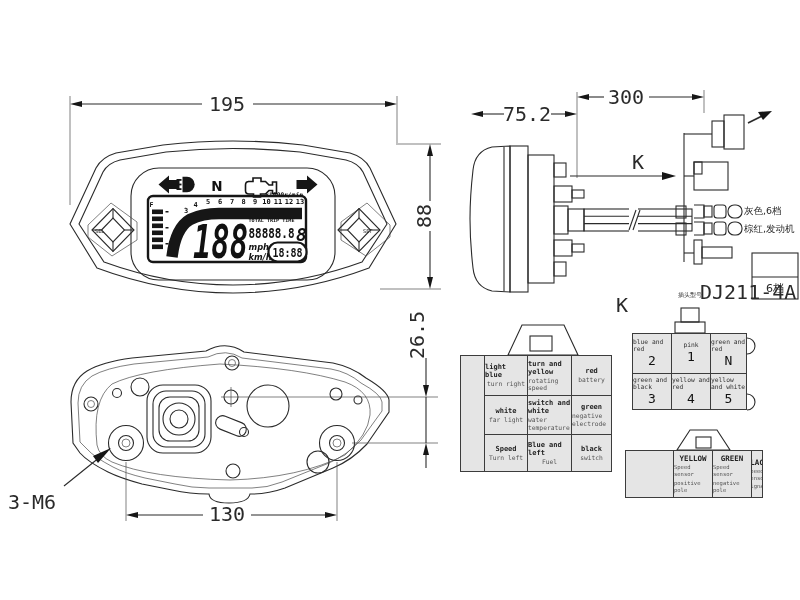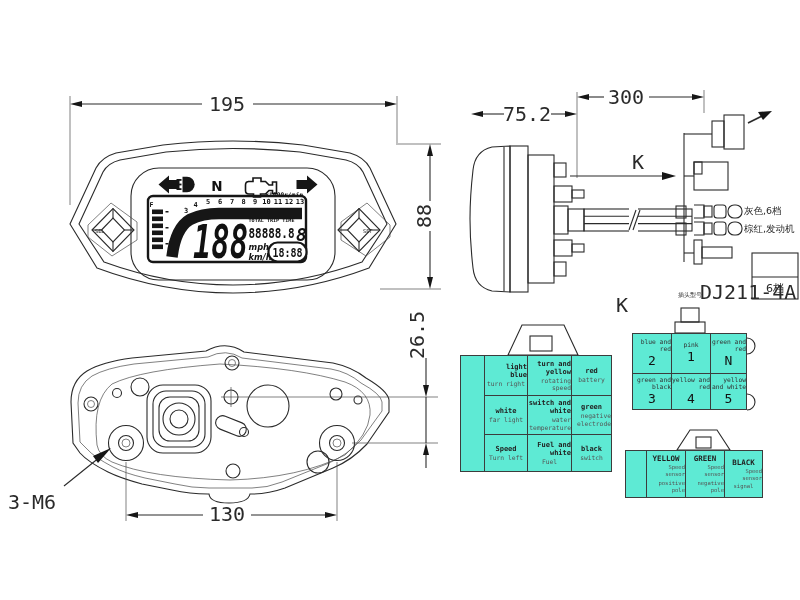--- a/index.html
+++ b/index.html
@@ -5,21 +5,21 @@
   html,body{margin:0;padding:0;background:#ffffff;}
   body{position:relative;width:800px;height:600px;overflow:hidden;font-family:"DejaVu Sans",sans-serif;}
   svg{position:absolute;left:0;top:0;}
   .ln{fill:none;stroke:#2b2b2b;stroke-width:1.1;}
   .thk{fill:none;stroke:#2b2b2b;stroke-width:1.6;}
   .thin{fill:none;stroke:#4a4a4a;stroke-width:0.7;}
   .fillb{fill:#161616;stroke:none;}
   .dt{font-family:"DejaVu Sans Mono",monospace;font-size:20px;fill:#2a2a2a;}
   .zh{font-family:"DejaVu Sans",sans-serif;fill:#2a2a2a;}
   .lcdtxt{font-family:"DejaVu Sans Mono",monospace;fill:#111;}
-  .tbl{position:absolute;display:grid;border:1.2px solid #3c3c3c;background:#5eead4;color:#222;text-align:right;box-sizing:border-box;z-index:5;}
+  .tbl{position:absolute;display:grid;border:1.2px solid #3c3c3c;background:#e5e5e5;color:#222;text-align:left;box-sizing:border-box;z-index:5;}
   .cell{border-left:1.2px solid #3c3c3c;border-top:1.2px solid #3c3c3c;display:flex;flex-direction:column;justify-content:center;align-items:center;padding:1px 0;overflow:hidden;}
   .r0{border-top:none;}
   .c0{border-left:none;}
   .sp{grid-row:1/-1;}
   .c{font:700 7px/1.15 "DejaVu Sans Mono",monospace;color:#222;}
   .f{font:6.3px/1.15 "DejaVu Sans Mono",monospace;color:#555;margin-top:1px;}
   .wire{font:6.3px/1.1 "DejaVu Sans Mono",monospace;color:#333;}
   .pin{font:13px/1.1 "DejaVu Sans Mono",monospace;color:#111;margin-top:1px;}
   .sc{font:700 7.5px/1.2 "DejaVu Sans Mono",monospace;color:#222;}
   .sd{font:5.5px/1.3 "DejaVu Sans Mono",monospace;color:#555;margin-top:1px;}
@@ -327,21 +327,21 @@
     </div>
   <div class="cell">
       <div class="c">green</div>
       <div class="f">negative electrode</div>
     </div>
   <div class="cell" style="grid-column:2">
       <div class="c">Speed</div>
       <div class="f">Turn left</div>
     </div>
   <div class="cell">
-      <div class="c">Fuel and white</div>
+      <div class="c">Blue and left</div>
       <div class="f">Fuel</div>
     </div>
   <div class="cell">
       <div class="c">black</div>
       <div class="f">switch</div>
     </div>
 </div>
 
 <div class="tbl" style="left:632px;top:333px;width:115px;height:77px;grid-template-columns:38px 39px 1fr;grid-template-rows:39px 1fr;">
   <div class="cell r0 c0">
@@ -363,21 +363,21 @@
   <div class="cell">
       <div class="wire">yellow and red</div>
       <div class="pin">4</div>
     </div>
   <div class="cell">
       <div class="wire">yellow and white</div>
       <div class="pin">5</div>
     </div>
 </div>
 
-<div class="tbl" style="left:625px;top:450px;width:138px;height:48px;grid-template-columns:20px 39px 39px 1fr;grid-template-rows:1fr;">
+<div class="tbl" style="left:625px;top:450px;width:138px;height:48px;grid-template-columns:20px 39px 39px 1fr;grid-template-rows:1fr;padding-left:27px;">
   <div class="sp"></div>
   <div class="cell r0">
       <div class="sc">YELLOW</div>
       <div class="sd">Speed sensor</div>
       <div class="sd">positive pole</div>
     </div>
   <div class="cell r0">
       <div class="sc">GREEN</div>
       <div class="sd">Speed sensor</div>
       <div class="sd">negative pole</div>

